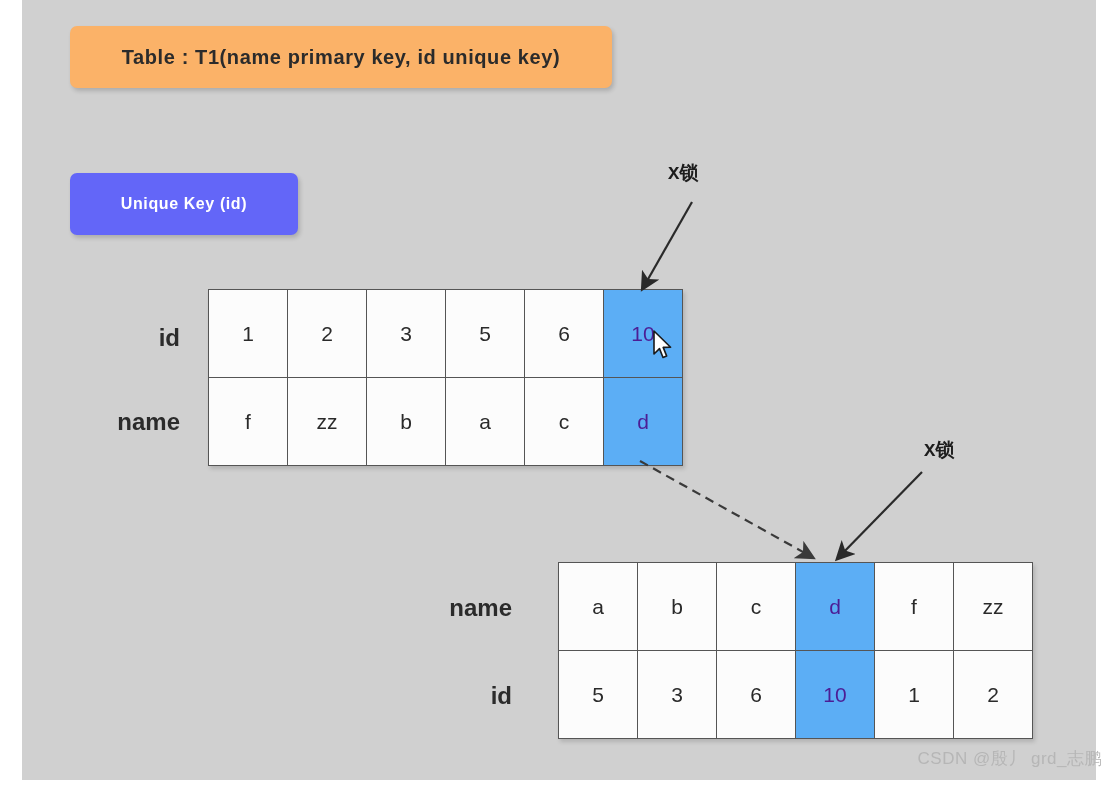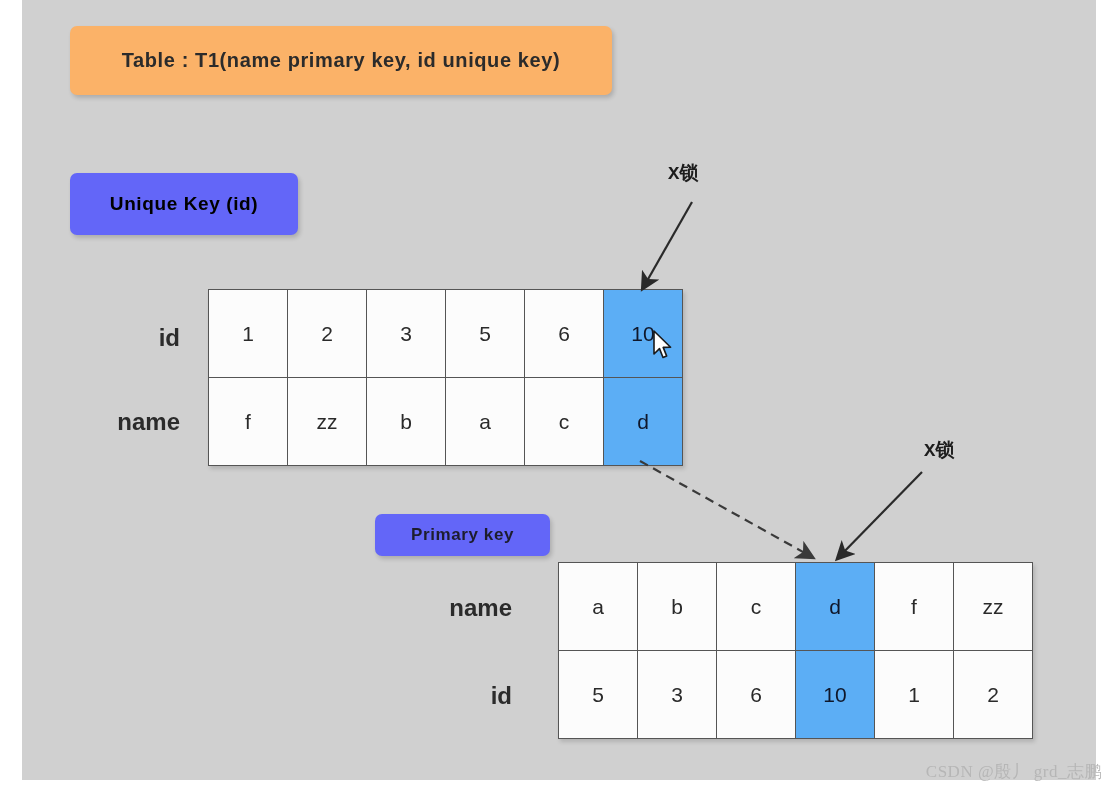--- a/index.html
+++ b/index.html
@@ -38,32 +38,32 @@
     font-weight: bold;
     letter-spacing: 0.6px;
     color: #2b2b2b;
     box-shadow: 2px 3px 4px rgba(0,0,0,0.17);
     white-space: nowrap;
   }
   #chip-table {
     left: 70px;
     top: 26px;
     width: 542px;
-    height: 69px;
+    height: 62px;
     background: #fbb268;
     font-size: 20px;
   }
   #chip-unique {
     left: 70px;
     top: 173px;
     width: 228px;
     height: 62px;
     background: #6366f8;
-    font-size: 19px;
-    color: #000000;
+    font-size: 16px;
+    color: #ffffff;
   }
   #chip-primary {
     left: 375px;
     top: 514px;
     width: 175px;
     height: 42px;
     background: #6366f8;
     font-size: 17px;
     color: #1d1d2e;
   }
@@ -77,21 +77,21 @@
   .grid td {
     border: 1.6px solid #555555;
     text-align: center;
     vertical-align: middle;
     font-size: 21px;
     color: #2a2a2a;
     background: #fcfcfc;
   }
   .grid td.hl {
     background: #5caef5;
-    color: #0f172a;
+    color: #4c1d95;
   }
   #table1 { left: 208px; top: 289px; }
   #table1 td { width: 76px; height: 85px; }
   #table2 { left: 558px; top: 562px; }
   #table2 td { width: 76px; height: 85px; }
 
   .row-label {
     position: absolute;
     font-weight: bold;
     font-size: 24px;
@@ -131,39 +131,38 @@
     left: 652px;
     top: 330px;
     width: 22px;
     height: 30px;
   }
 
   
   #watermark {
     position: absolute;
     right: 14px;
-    bottom: 12px;
+    bottom: 25px;
     font-size: 17px;
     color: #b6b6b6;
     letter-spacing: 0.5px;
     white-space: nowrap;
-    font-family: Liberation Serif, serif;
+    font-family: Liberation Sans, sans-serif;
   }
 </style>
 </head>
 <body>
 
 <div id="canvas">
   <div id="slide"></div>
 
   <div class="chip" id="chip-table">Table : T1(name  primary  key, id  unique  key)</div>
 
   <div class="chip" id="chip-unique">Unique  Key  (id)</div>
 
-  <div class="chip" id="chip-primary">Primary key</div>
 
   <div class="row-label" id="lbl-t1-id">id</div>
   <div class="row-label" id="lbl-t1-name">name</div>
 
   <table class="grid" id="table1">
     <tbody>
       <tr>
         <td>1</td>
         <td>2</td>
         <td>3</td>

